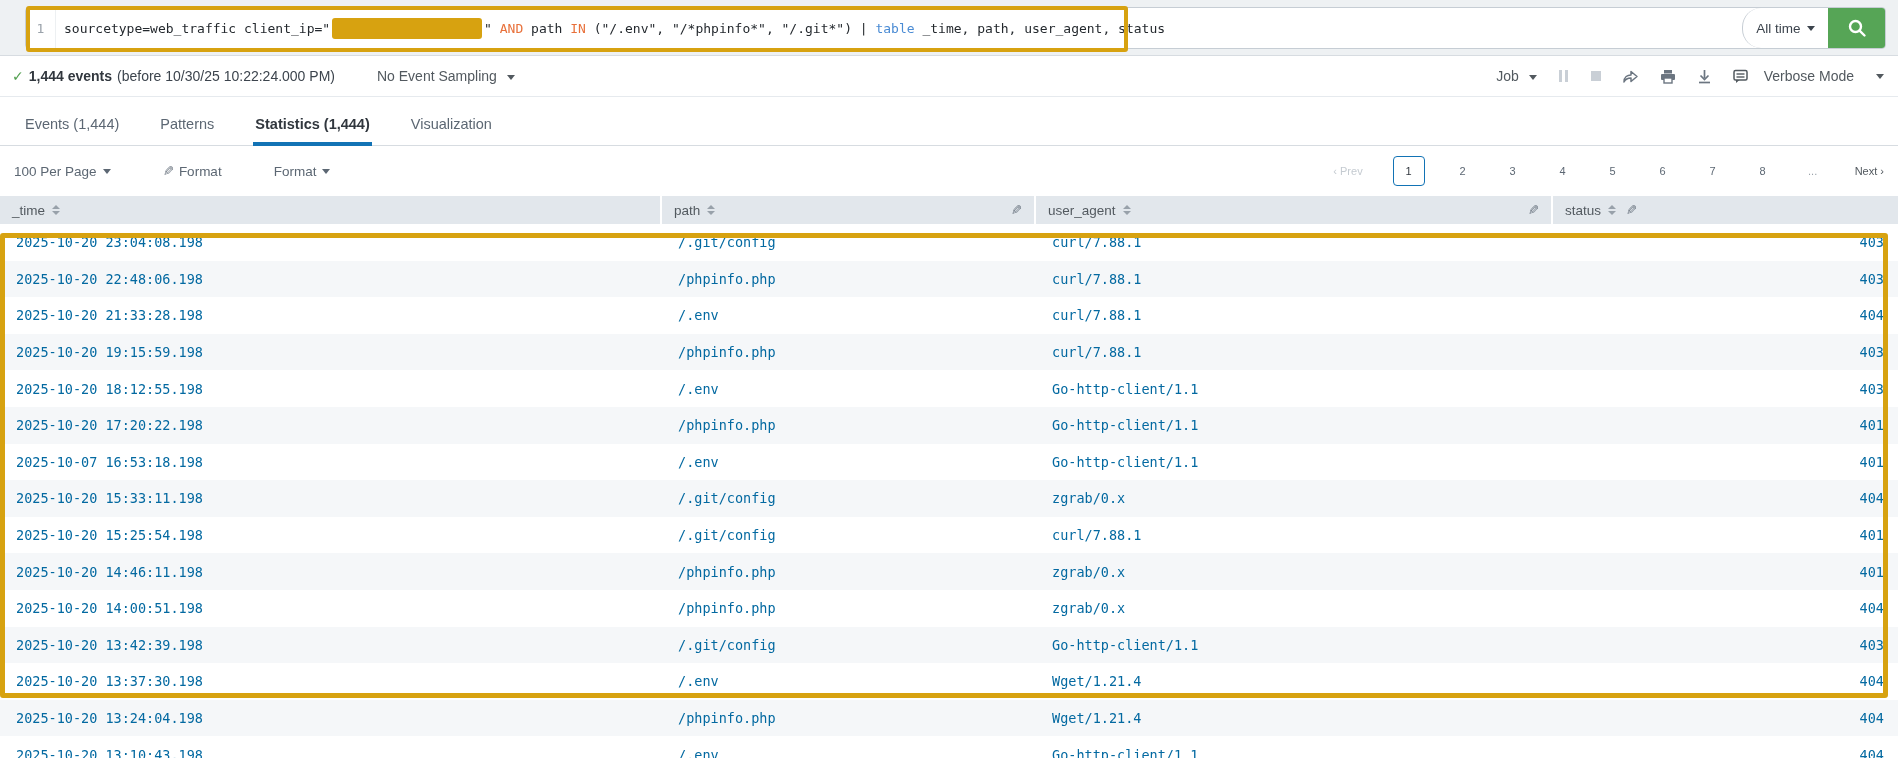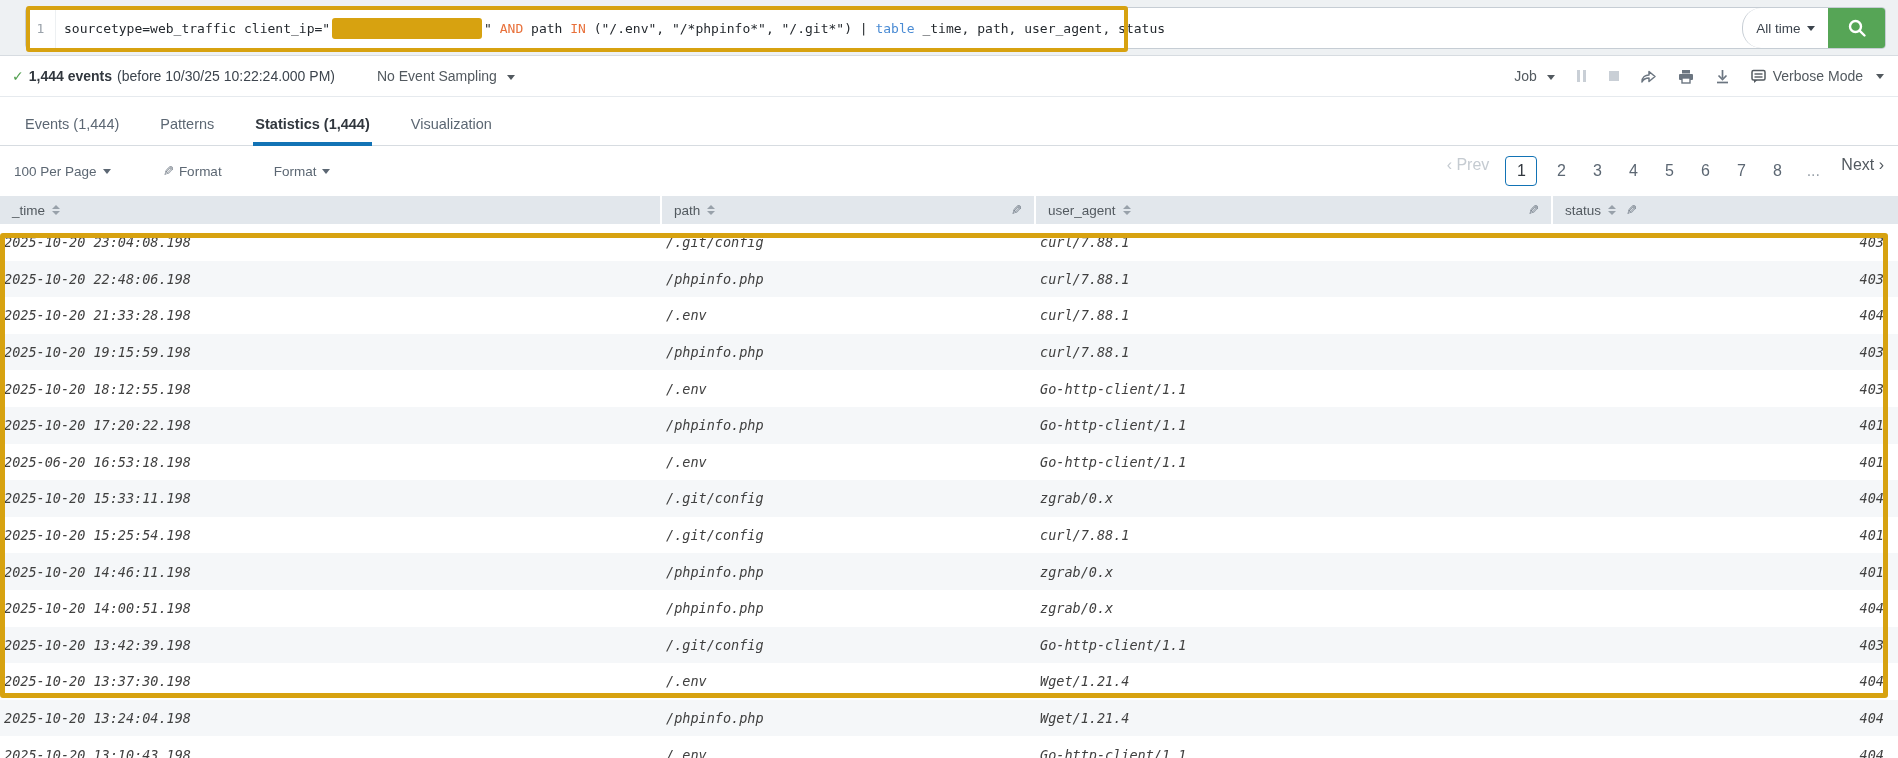--- a/index.html
+++ b/index.html
@@ -68,42 +68,42 @@
   .statusbar-left { display: flex; align-items: center; font-size: 14px; }
   .check { color: #53a051; font-family: "DejaVu Sans", sans-serif; font-size: 14px; margin-right: 5px; }
   .evcount { font-weight: bold; color: #31373e; }
   .evdetail { margin-left: 5px; color: #3c444d; }
   .sampling { margin-left: 42px; color: #52595f; cursor: pointer; }
   .statusbar-right { display: flex; align-items: center; gap: 21px; font-size: 14px; color: #52595f; }
   .jobmenu { cursor: pointer; }
   .icon-btn { display: inline-flex; align-items: center; cursor: pointer; }
   .pause-icon span { display: inline-block; width: 3px; height: 12px; background: #c9cfd6; margin: 0 1.5px; }
   .stop-icon span { display: inline-block; width: 10px; height: 10px; background: #c9cfd6; }
-  .verbose { display: flex; align-items: center; gap: 7px; cursor: pointer; }
+  .verbose { display: flex; align-items: center; gap: 16px; cursor: pointer; }
 
   
   .tabsbar {
     height: 49px; display: flex; align-items: flex-end; padding-left: 23px;
     border-bottom: 1px solid #d7dce1; background: #fff;
   }
   .tab {
     padding: 0 2px 10px; margin-right: 37px; font-size: 14.5px; color: #5c6773;
     border-bottom: 4px solid transparent; cursor: pointer; margin-bottom: -1px;
   }
   .tab.active { color: #31373e; font-weight: bold; border-bottom-color: #1273b5; }
 
   
   .controlsbar {
     height: 50px; display: flex; align-items: center; justify-content: space-between;
     padding: 0 14px; background: #fff;
   }
   .controls-left { display: flex; align-items: center; gap: 52px; font-size: 13.5px; color: #5c6773; }
   .ctrl { cursor: pointer; display: inline-flex; align-items: center; }
   .pencil { font-family: "DejaVu Sans", sans-serif; transform: scaleX(-1); display: inline-block; color: #6b7580; margin-right: 5px; }
-  .pagination { display: flex; font-size: 16px; color: #5c6773; }
+  .pagination { display: flex; align-items: center; font-size: 11px; color: #5c6773; gap: 14px; }
   .page-btn {
     min-width: 24px; height: 30px; display: inline-flex; align-items: center;
     justify-content: center; margin: 0 6px; cursor: pointer; border-radius: 4px;
     padding: 0 4px;
   }
   .page-btn.current { border: 1px solid #1273b5; min-width: 32px; color: #31373e; }
   .page-prev { color: #c5cbd1; margin-right: 10px; cursor: default; }
   .page-next { color: #52595f; margin-left: 10px; cursor: pointer; }
   .page-ellipsis { color: #9aa2aa; cursor: default; }
 
@@ -121,22 +121,22 @@
   .th.right .pencil { margin: 0 0 0 10px; }
   .sort {
     display: inline-flex; flex-direction: column; gap: 2px; margin-left: 7px;
   }
   .sort i { width: 0; height: 0; border-left: 4px solid transparent; border-right: 4px solid transparent; }
   .sort .up { border-bottom: 4px solid #98a1aa; }
   .sort .dn { border-top: 4px solid #98a1aa; }
   .trow { height: 36.6px; align-items: center; background: #fff; }
   .trow:nth-child(even) { background: #f5f7f9; }
   .td {
-    font-family: "DejaVu Sans Mono", monospace; font-size: 13.5px; color: #404040;
-    padding: 0 4px; white-space: nowrap; overflow: hidden; cursor: pointer; font-style: italic;
+    font-family: "DejaVu Sans Mono", monospace; font-size: 13.5px; color: #0369a1;
+    padding: 0 16px; white-space: nowrap; overflow: hidden; cursor: pointer;
   }
   .td.status { text-align: right; padding-right: 14px; }
 
   
   svg.tool { display: block; }
 </style>
 </head>
 <body>
 
 <div class="topbar">
@@ -315,21 +315,21 @@
         <div class="td">Go-http-client/1.1</div>
         <div class="td status">403</div>
       </div>
       <div class="trow">
         <div class="td">2025-10-20 17:20:22.198</div>
         <div class="td">/phpinfo.php</div>
         <div class="td">Go-http-client/1.1</div>
         <div class="td status">401</div>
       </div>
       <div class="trow">
-        <div class="td">2025-06-20 16:53:18.198</div>
+        <div class="td">2025-10-07 16:53:18.198</div>
         <div class="td">/.env</div>
         <div class="td">Go-http-client/1.1</div>
         <div class="td status">401</div>
       </div>
       <div class="trow">
         <div class="td">2025-10-20 15:33:11.198</div>
         <div class="td">/.git/config</div>
         <div class="td">zgrab/0.x</div>
         <div class="td status">404</div>
       </div>

